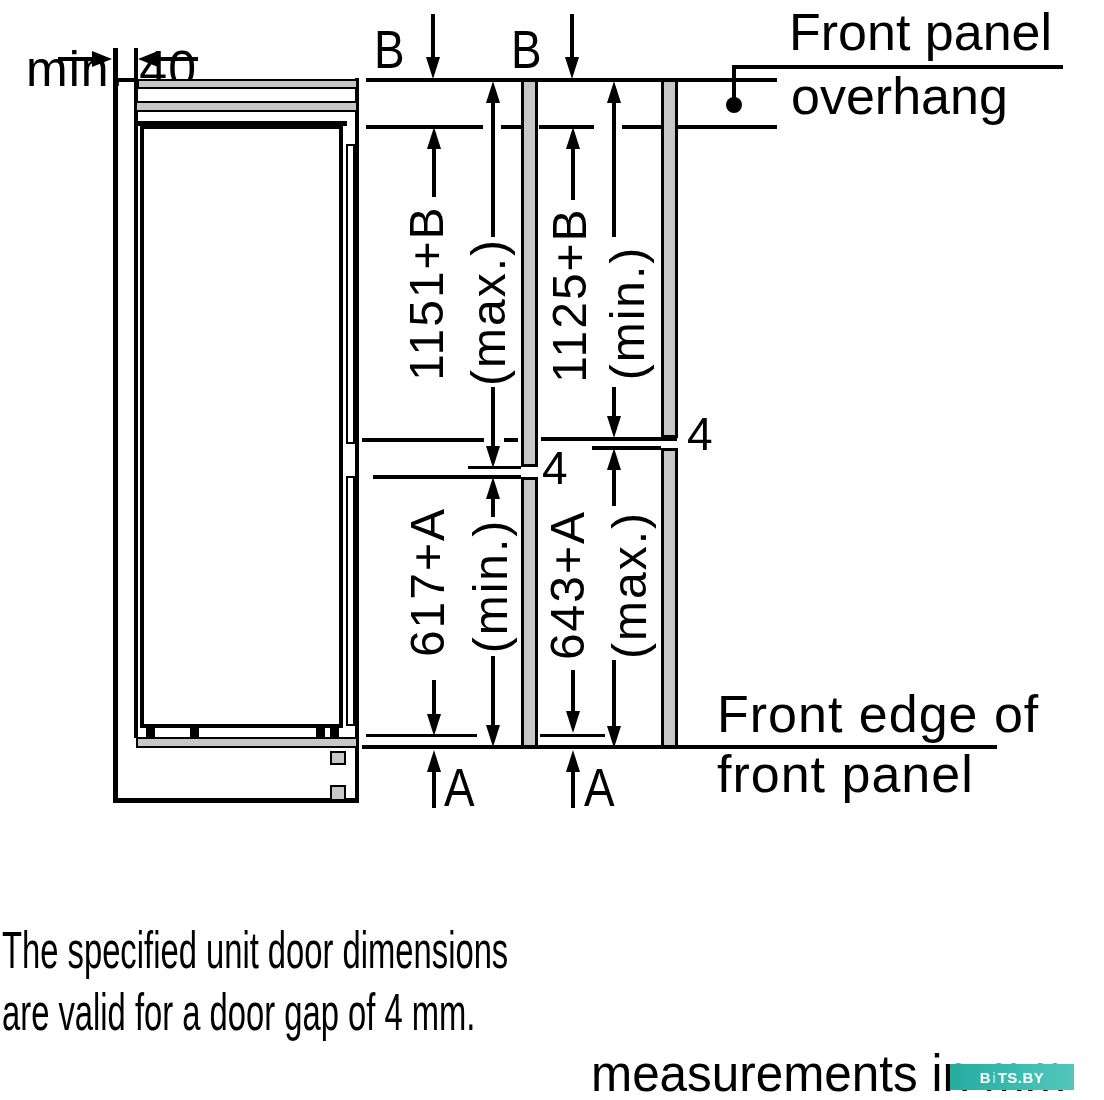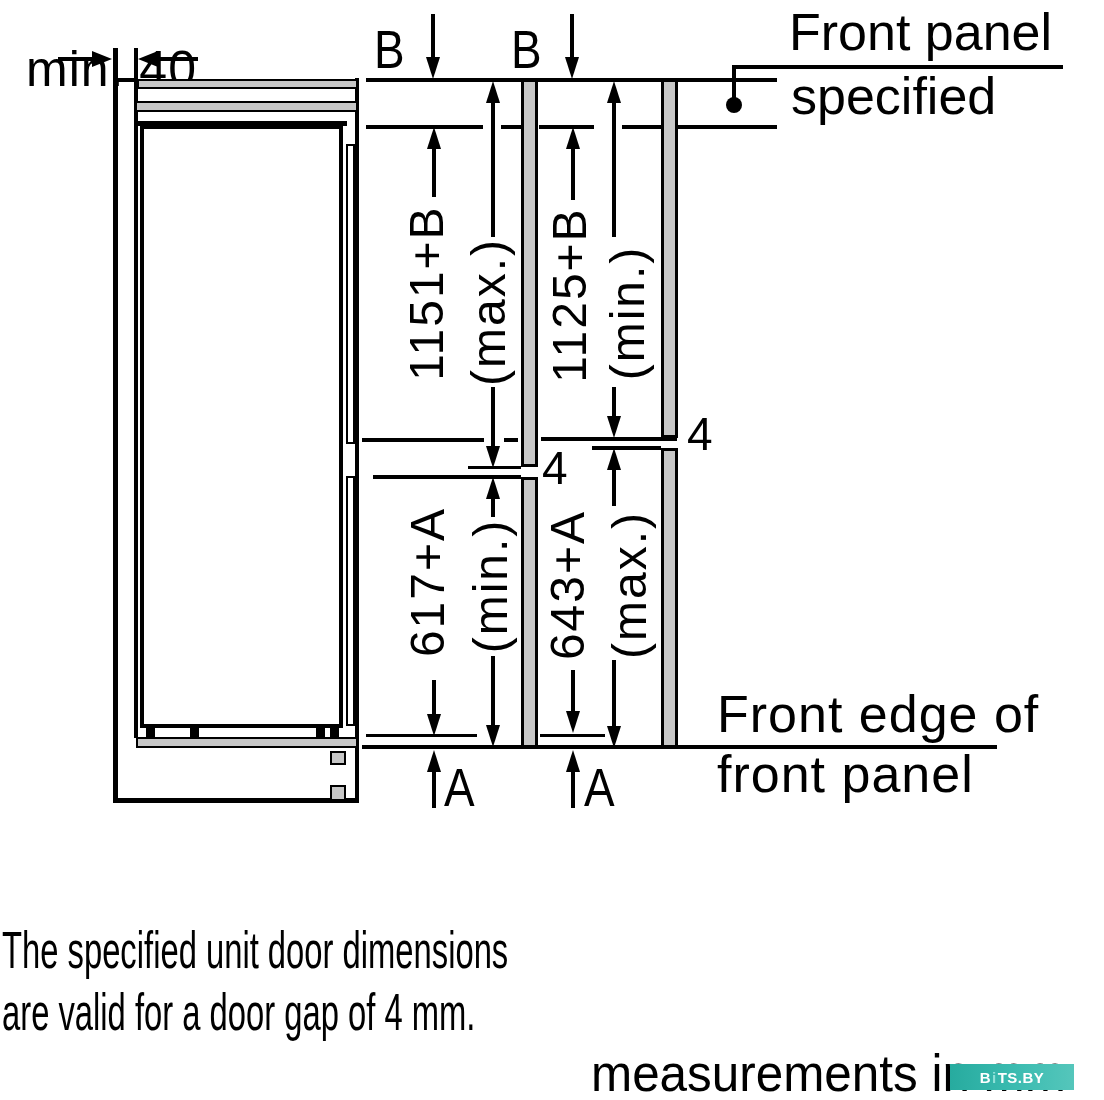--- a/index.html
+++ b/index.html
@@ -135,21 +135,21 @@
   <div class="v" style="left:432px;top:770px;height:38px;"></div>
   <div class="lbl condB" style="left:444px;top:760px;font-size:54px;">A</div>
   <div class="ah ah-up" style="left:566px;top:750px;"></div>
   <div class="v" style="left:571px;top:770px;height:38px;"></div>
   <div class="lbl condB" style="left:584px;top:760px;font-size:54px;">A</div>
 
   <div class="h" style="left:732px;top:65px;width:331px;"></div>
   <div class="v" style="left:732px;top:65px;height:38px;"></div>
   <div class="dot" style="left:726px;top:97px;"></div>
   <div class="lbl" style="left:789px;top:6px;font-size:52px;">Front panel</div>
-  <div class="lbl" style="left:791px;top:70px;font-size:52px;">specified</div>
+  <div class="lbl" style="left:791px;top:70px;font-size:52px;">overhang</div>
 
   <div class="lbl" style="left:717px;top:688px;font-size:52px;letter-spacing:1px;">Front edge of</div>
   <div class="lbl" style="left:717px;top:748px;font-size:52px;letter-spacing:1px;">front panel</div>
 
   <div class="lbl cond" style="left:2px;top:924px;font-size:52px;">The specified unit door dimensions</div>
   <div class="lbl cond" style="left:2px;top:986px;font-size:52px;">are valid for a door gap of 4 mm.</div>
   <div class="lbl cond2" style="left:591px;top:1047px;font-size:52px;">measurements in mm</div>
 
   <div id="wm">
     <span>B</span>

